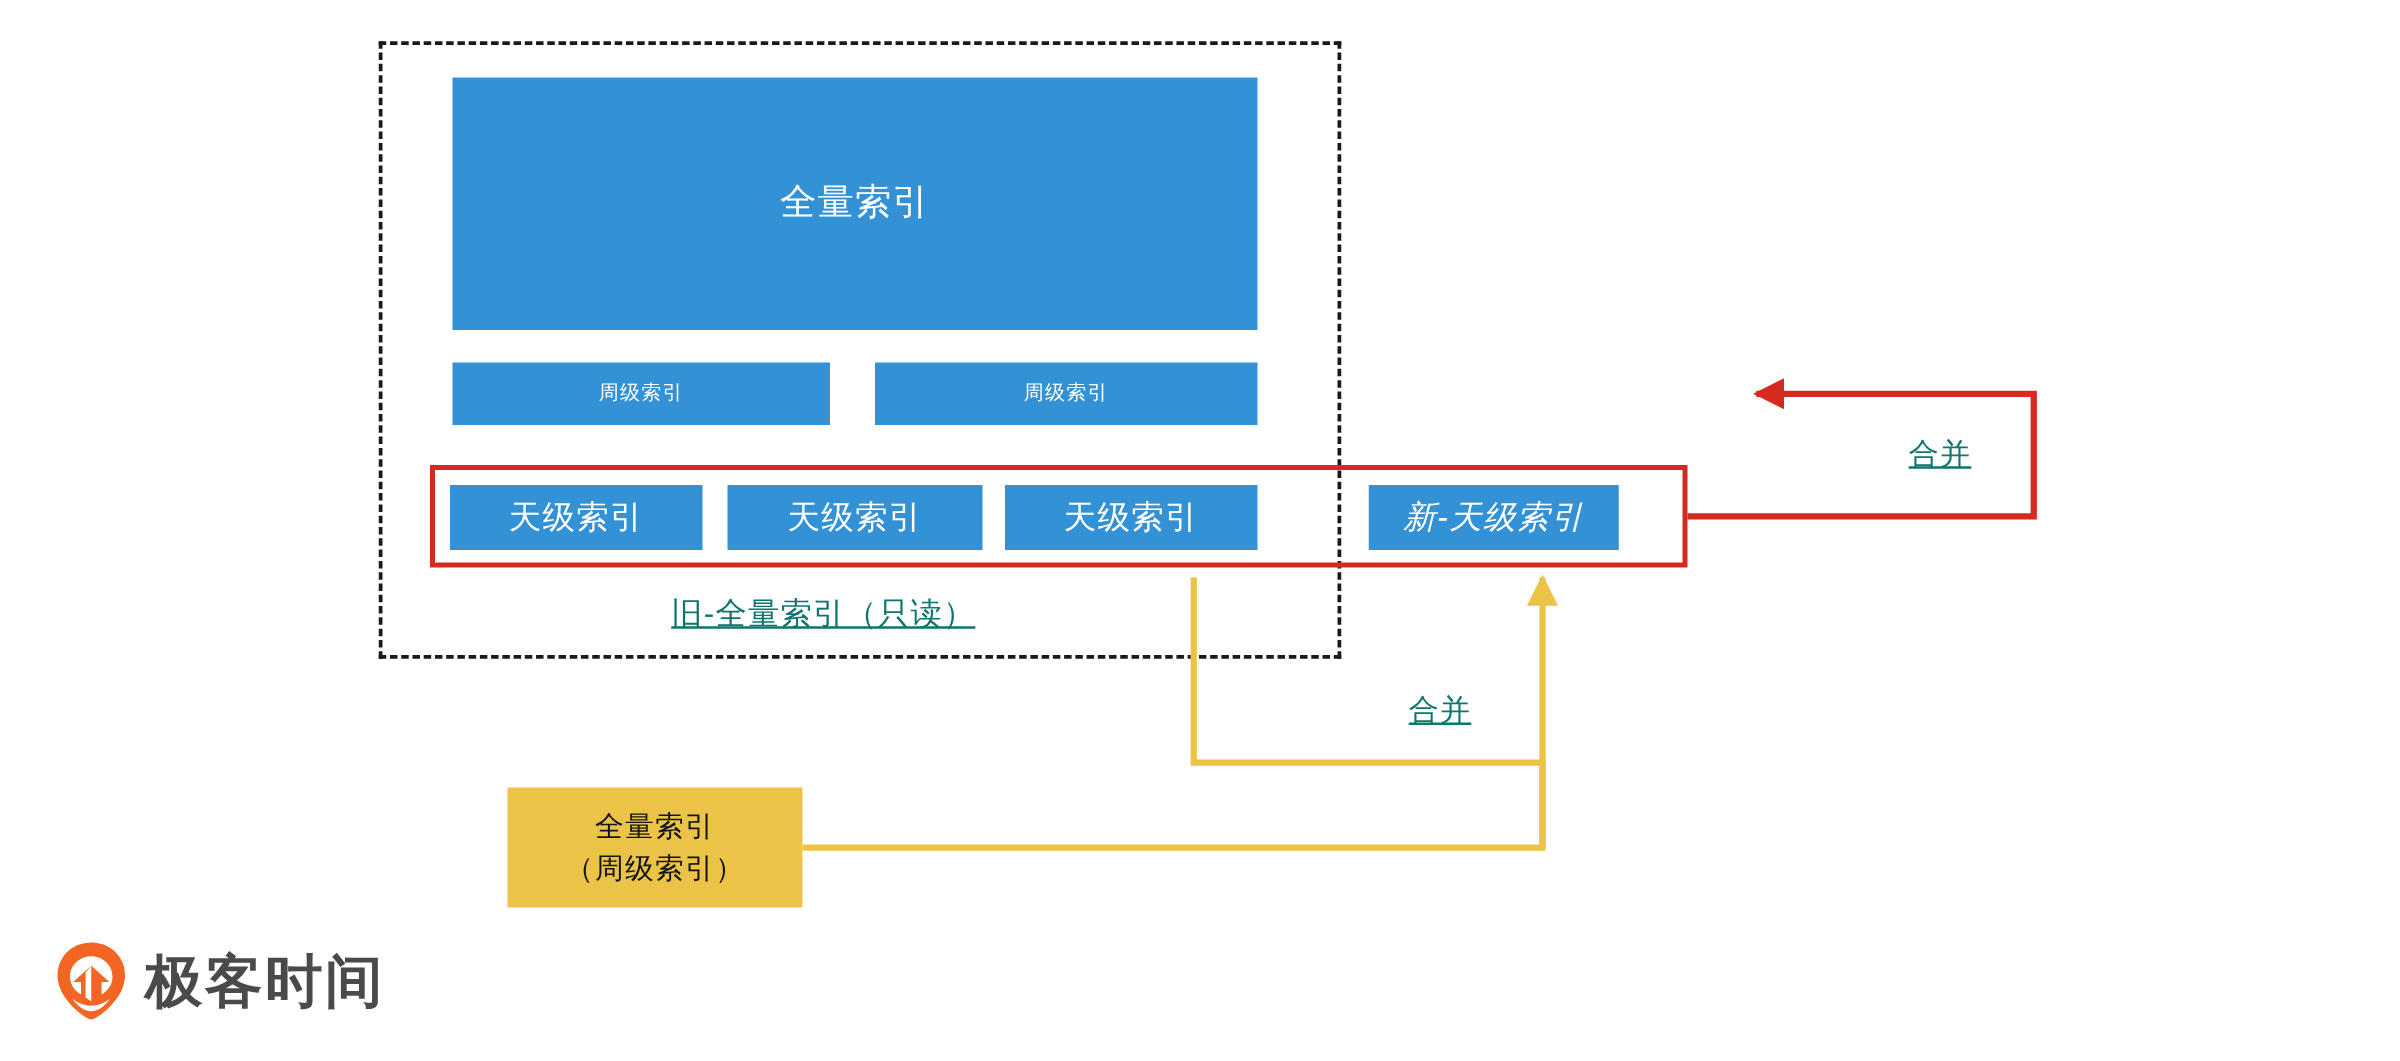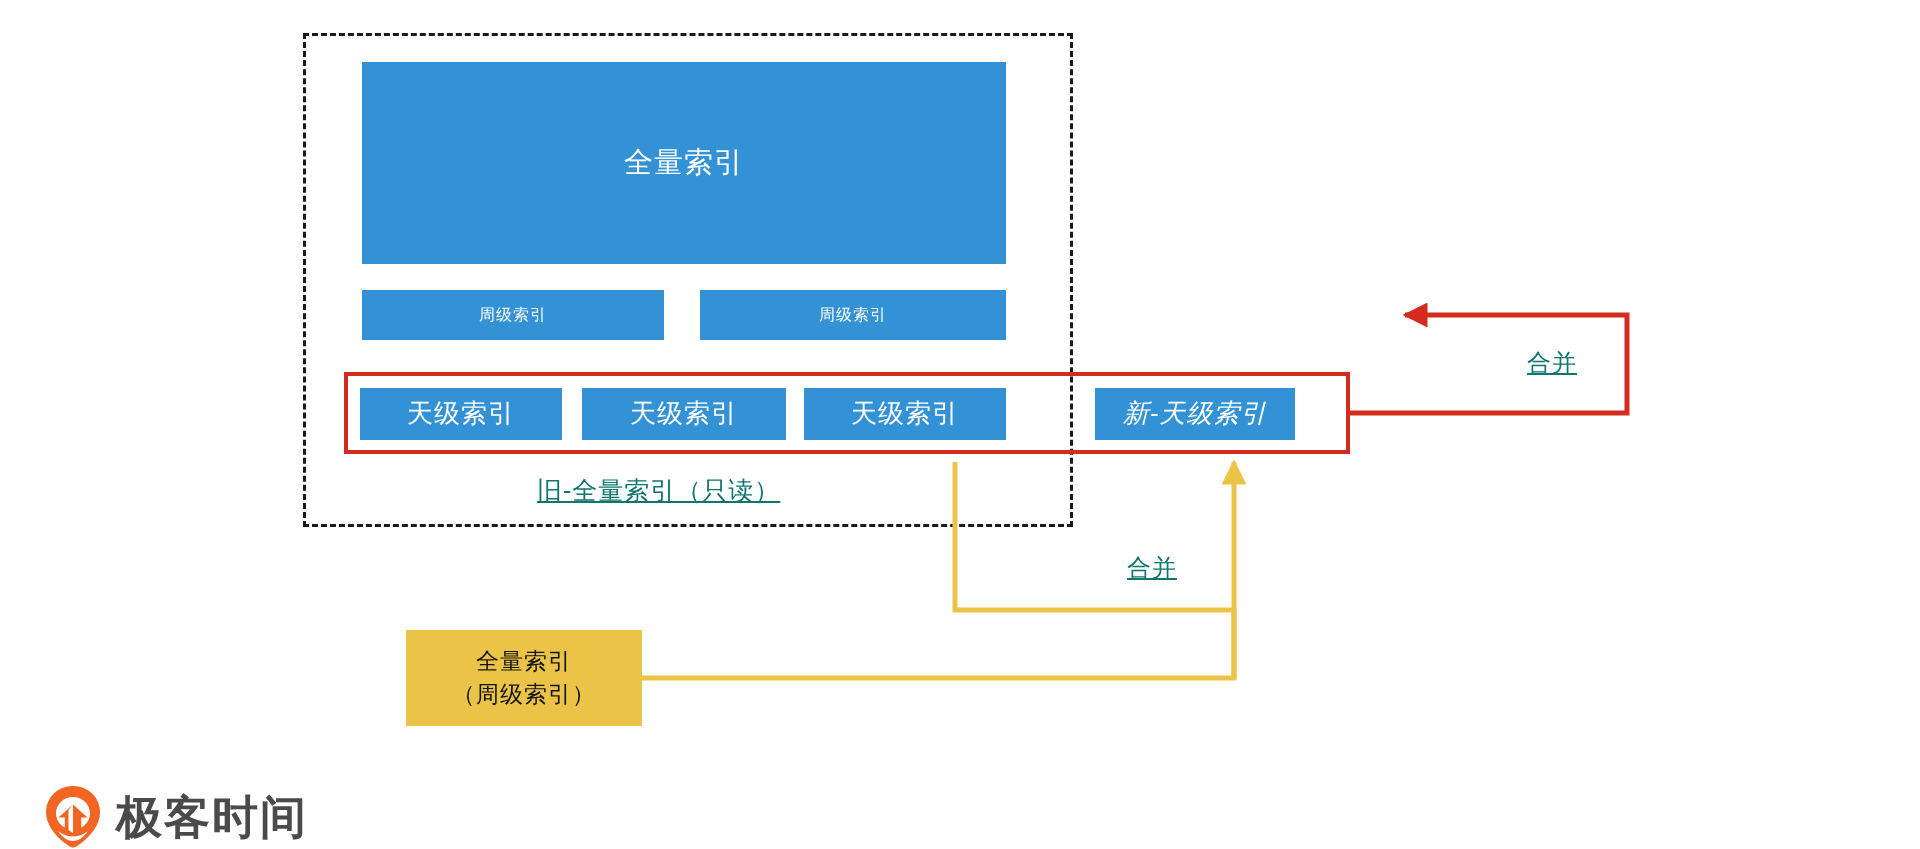--- a/index.html
+++ b/index.html
@@ -93,21 +93,21 @@
 
   
   #connectors{
     position:absolute;left:0;top:0;width:1920px;height:849px;
     pointer-events:none;
   }
 
   
   .logo{
     position:absolute;left:44px;top:752px;
-    display:flex;align-items:center;gap:14px;margin-top:32px;
+    display:flex;align-items:center;gap:14px;
   }
   .logo-mark{width:58px;height:66px;display:block;}
   .logo-text{
     font-size:46px;font-weight:bold;color:#4a4a4a;
     letter-spacing:2px;line-height:1;white-space:nowrap;
   }
 </style>
 </head>
 <body>
 

